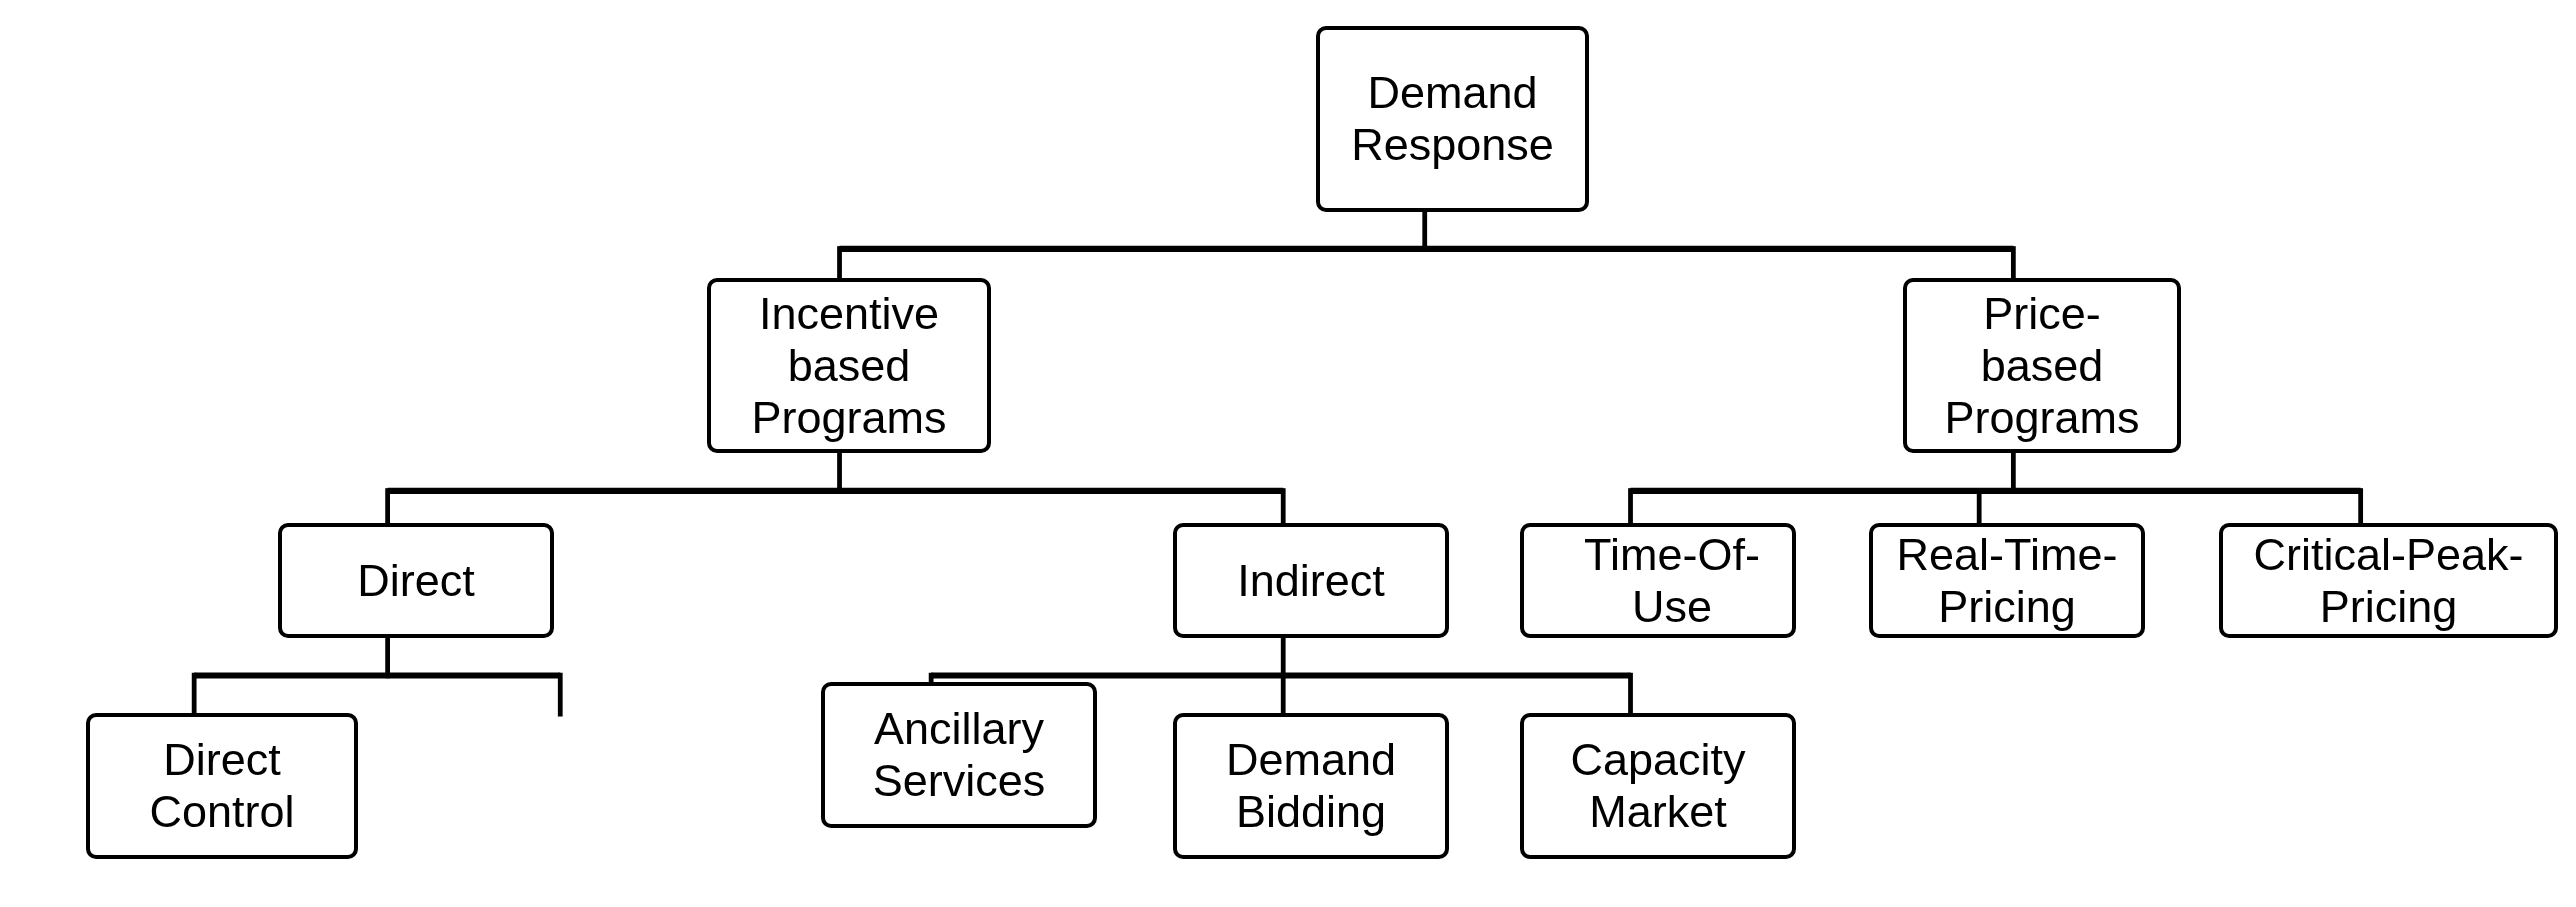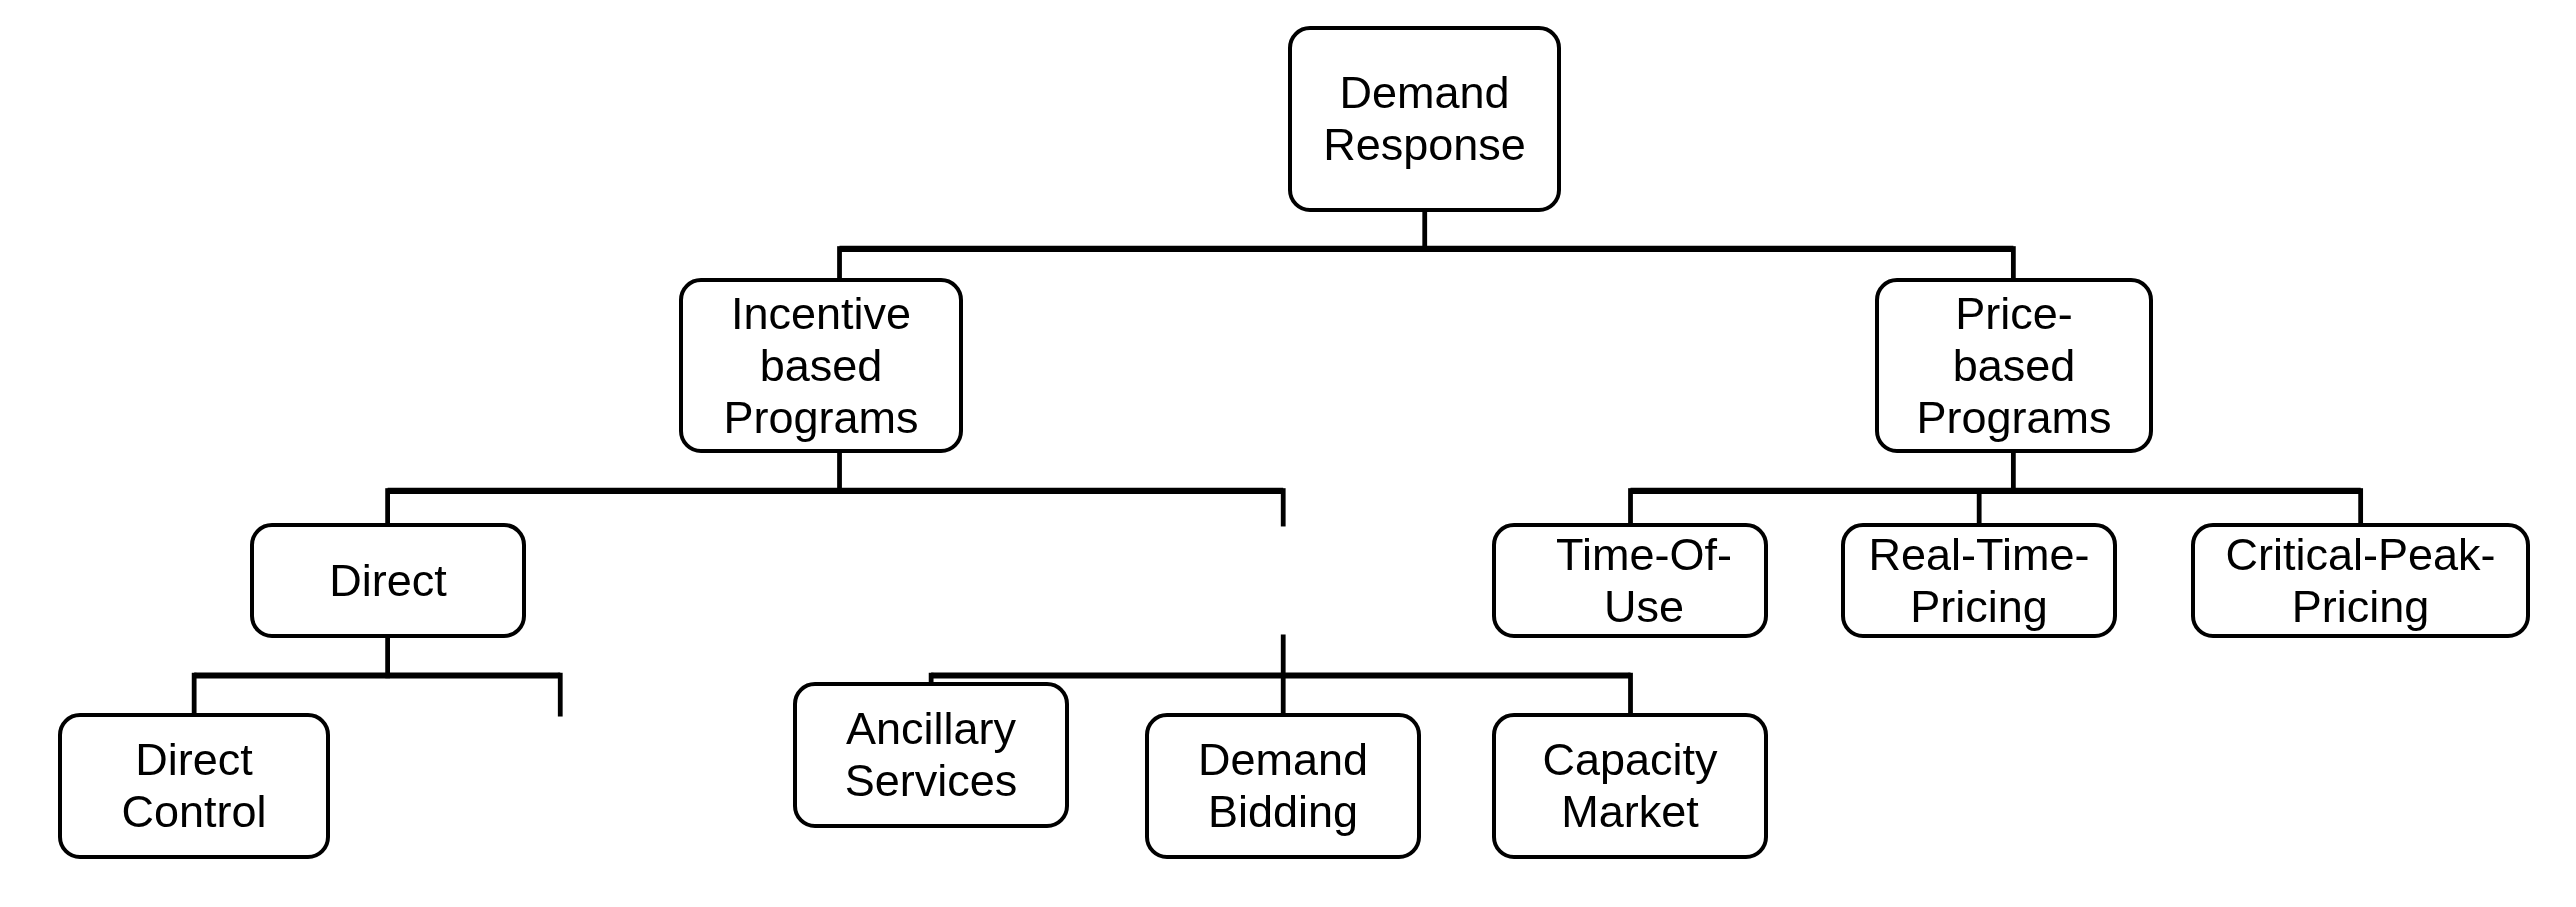--- a/index.html
+++ b/index.html
@@ -26,25 +26,26 @@
     fill: none;
     stroke: #000000;
   }
   #connectors path.stem { stroke-width: 7px; }
   #connectors path.bar  { stroke-width: 9px; }
   .node {
     position: absolute;
     box-sizing: border-box;
     background: #ffffff;
     border: 4.8px solid #000000;
-    border-radius: 22px;
+    border-radius: 10px;
     display: flex;
     align-items: center;
     justify-content: center;
     text-align: center;
+    margin-left: 28px;
   }
   .node .label {
     display: block;
     white-space: pre;
     font-size: 45px;
     line-height: 52px;
     color: #000000;
   }
 </style>
 </head>
@@ -92,20 +93,23 @@
   <div class="node" style="left:1875px; top:278px; width:278px; height:175px;">
     <span class="label">Price-
 based
 Programs</span>
   </div>
 
   <div class="node" style="left:250px; top:523px; width:276px; height:115px;">
     <span class="label">Direct</span>
   </div>
 
+  <div class="node" style="left:1145px; top:523px; width:276px; height:115px;">
+    <span class="label">Indirect</span>
+  </div>
 
   <div class="node" style="left:1492px; top:523px; width:276px; height:115px;padding-left:28px;">
     <span class="label">Time-Of-
 Use</span>
   </div>
 
   <div class="node" style="left:1841px; top:523px; width:276px; height:115px;">
     <span class="label">Real-Time-
 Pricing</span>
   </div>

